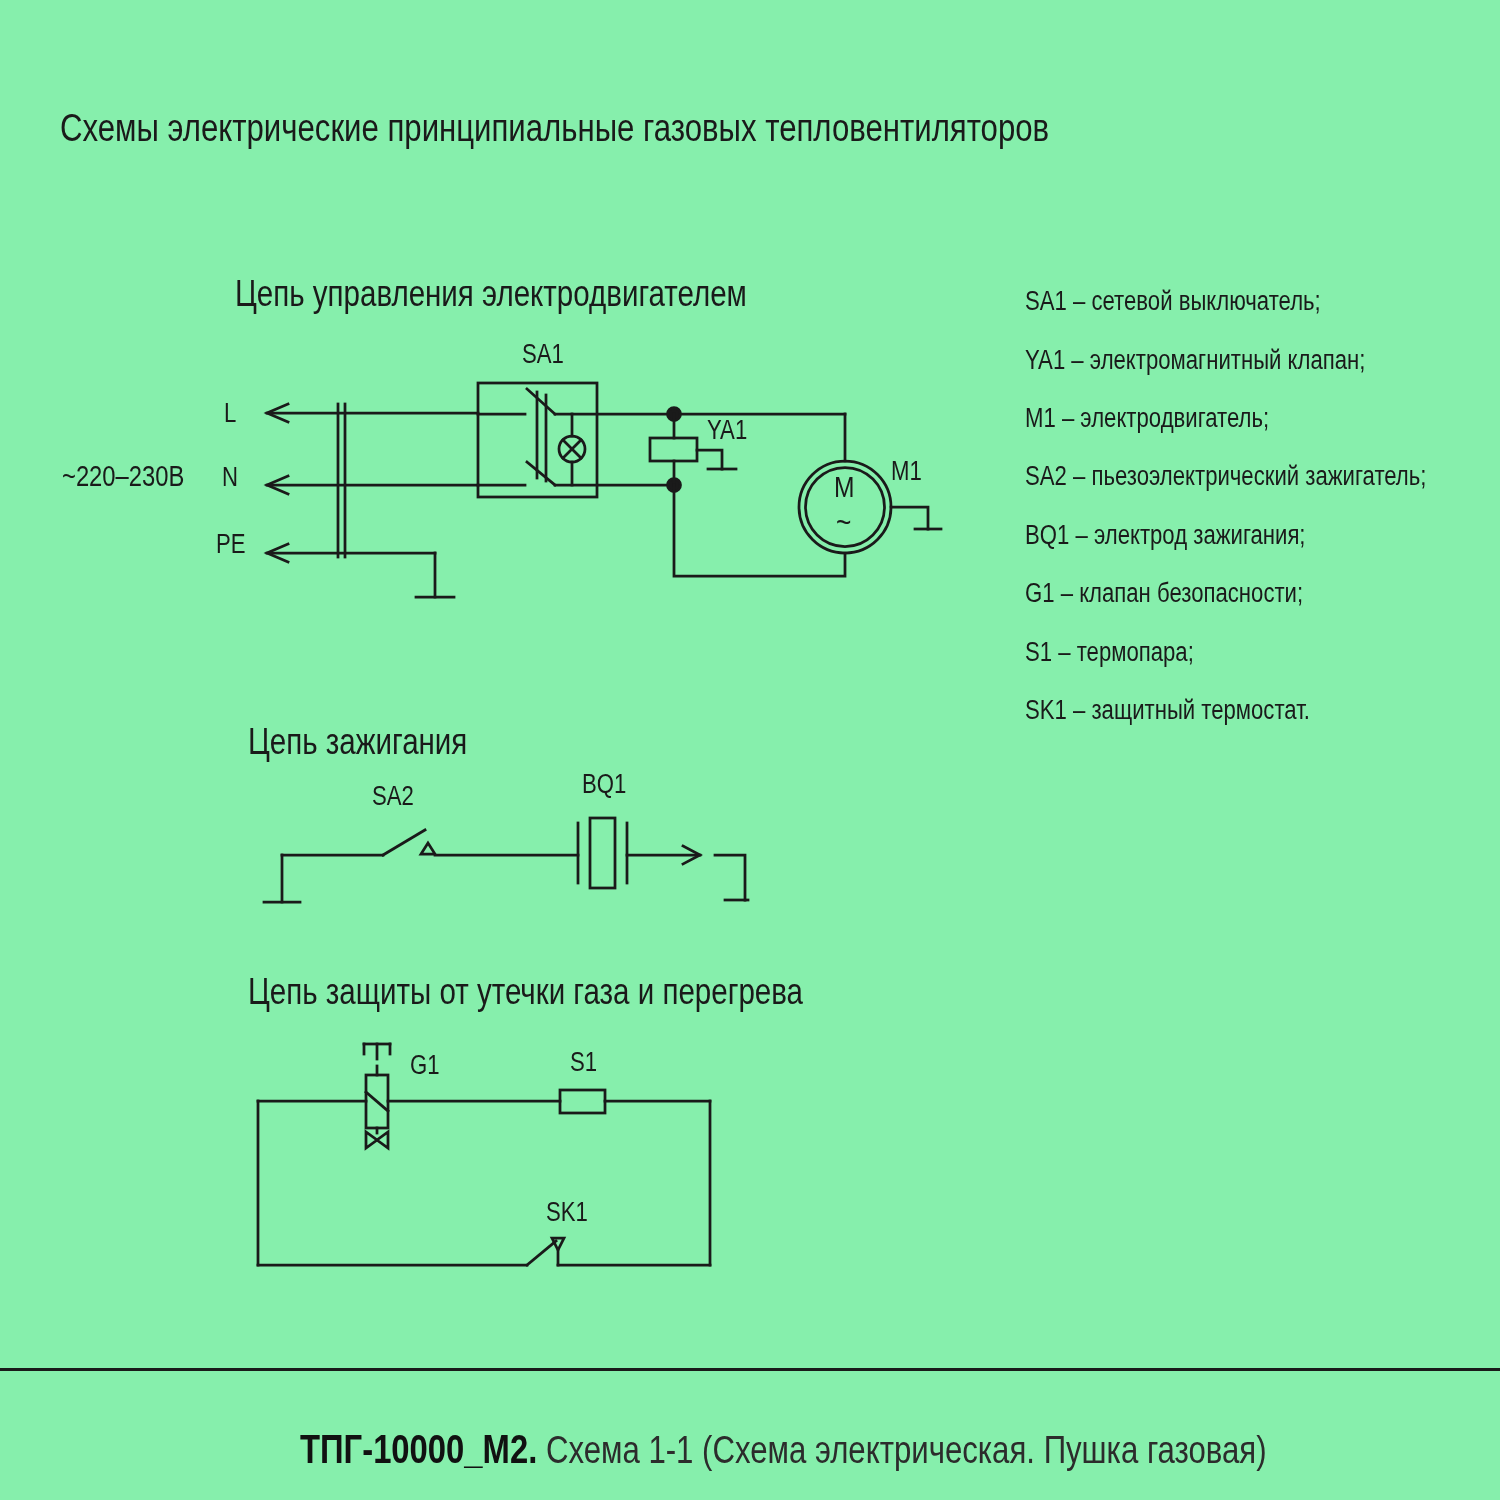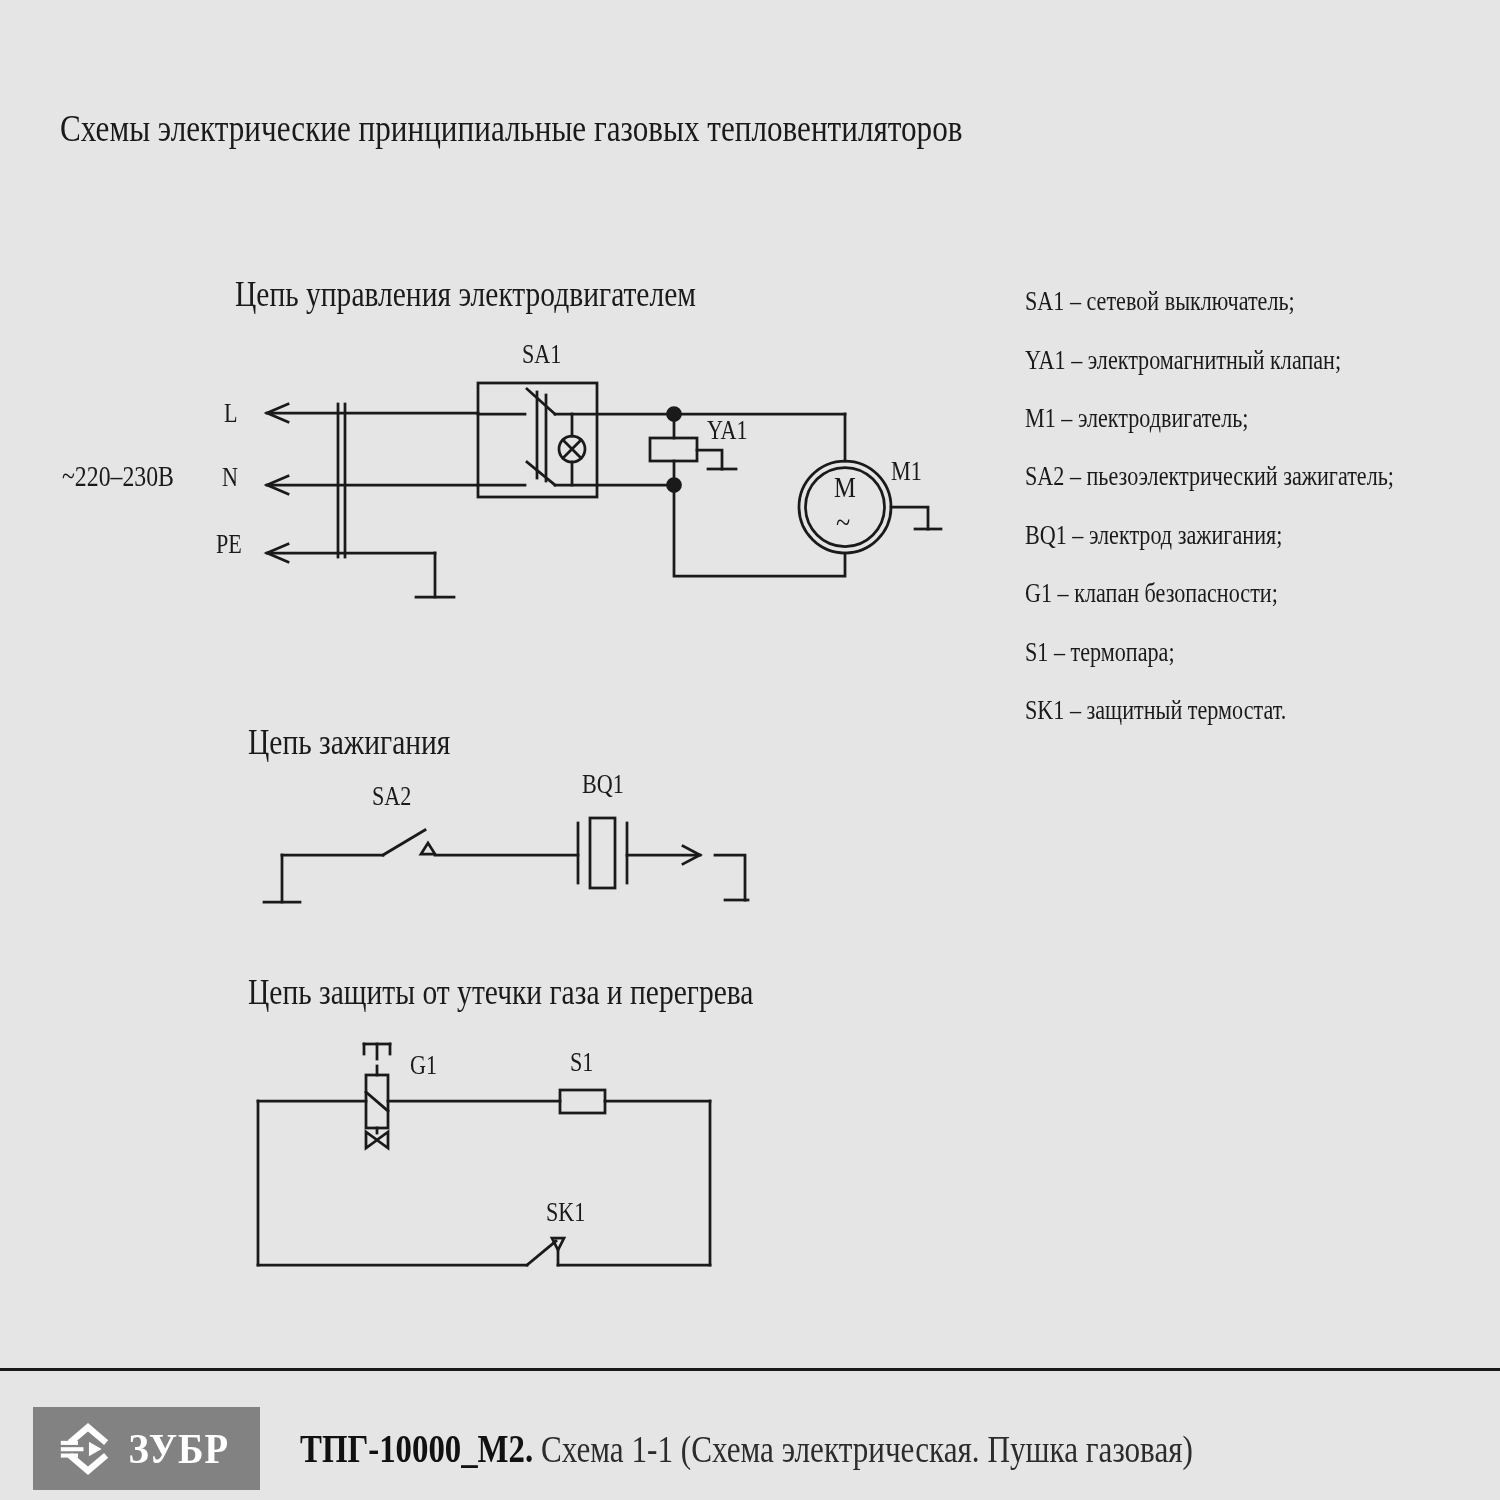--- a/index.html
+++ b/index.html
@@ -1,18 +1,18 @@
 <!DOCTYPE html>
 <html><head>
 <meta charset="utf-8">
 <style>
   html,body{margin:0;padding:0;background:#ffffff;}
   .page{
-    position:relative;width:1500px;height:1500px;background:#e5e5e5;
-    font-family:Liberation Serif, serif;color:#1a1a1a;overflow:hidden;
+    position:relative;width:1500px;height:1500px;background:#86efac;
+    font-family:Liberation Sans, sans-serif;color:#1a1a1a;overflow:hidden;
   }
   .schematic{position:absolute;left:0;top:0;width:1500px;height:1500px;}
   .txt{position:absolute;white-space:nowrap;line-height:1;transform:scaleX(0.82);transform-origin:0 0;}
   .h1{font-size:38px;}
   .h2{font-size:36px;}
   .lbl{font-size:27px;}
   .voltage{font-size:29px;}
   .motor-letter{font-size:30px;}
   .motor-ac{font-size:32px;}
   .legend{position:absolute;left:1025px;top:288px;}
@@ -193,33 +193,18 @@
     <div class="legend-item" style="top:59px">YA1 – электромагнитный клапан;</div>
     <div class="legend-item" style="top:117px">M1 – электродвигатель;</div>
     <div class="legend-item" style="top:175px">SA2 – пьезоэлектрический зажигатель;</div>
     <div class="legend-item" style="top:234px">BQ1 – электрод зажигания;</div>
     <div class="legend-item" style="top:292px">G1 – клапан безопасности;</div>
     <div class="legend-item" style="top:351px">S1 – термопара;</div>
     <div class="legend-item" style="top:409px">SK1 – защитный термостат.</div>
   </div>
 
   <div class="divider"></div>
-  <div class="logo">
-    <svg width="58" height="52" viewBox="0 0 64 56">
-      <g stroke="#ffffff" stroke-width="7" fill="none">
-        <polyline points="12,21 32,4 52,21"></polyline>
-        <polyline points="12,35 32,52 52,35"></polyline>
-      </g>
-      <g fill="#ffffff">
-        <rect x="2" y="19" width="19" height="4.5"></rect>
-        <rect x="2" y="26" width="25" height="4.5"></rect>
-        <rect x="2" y="33" width="19" height="4.5"></rect>
-        <polygon points="47,28 33,20 33,36"></polygon>
-      </g>
-    </svg>
-    <span class="logo-text">ЗУБР</span>
-  </div>
   <div class="footer-line">
     <span class="footer-model">ТПГ-10000_М2.</span>
     <span class="footer-caption">Схема 1-1 (Схема электрическая. Пушка газовая)</span>
   </div>
 
 </div>
 
 </body></html>

